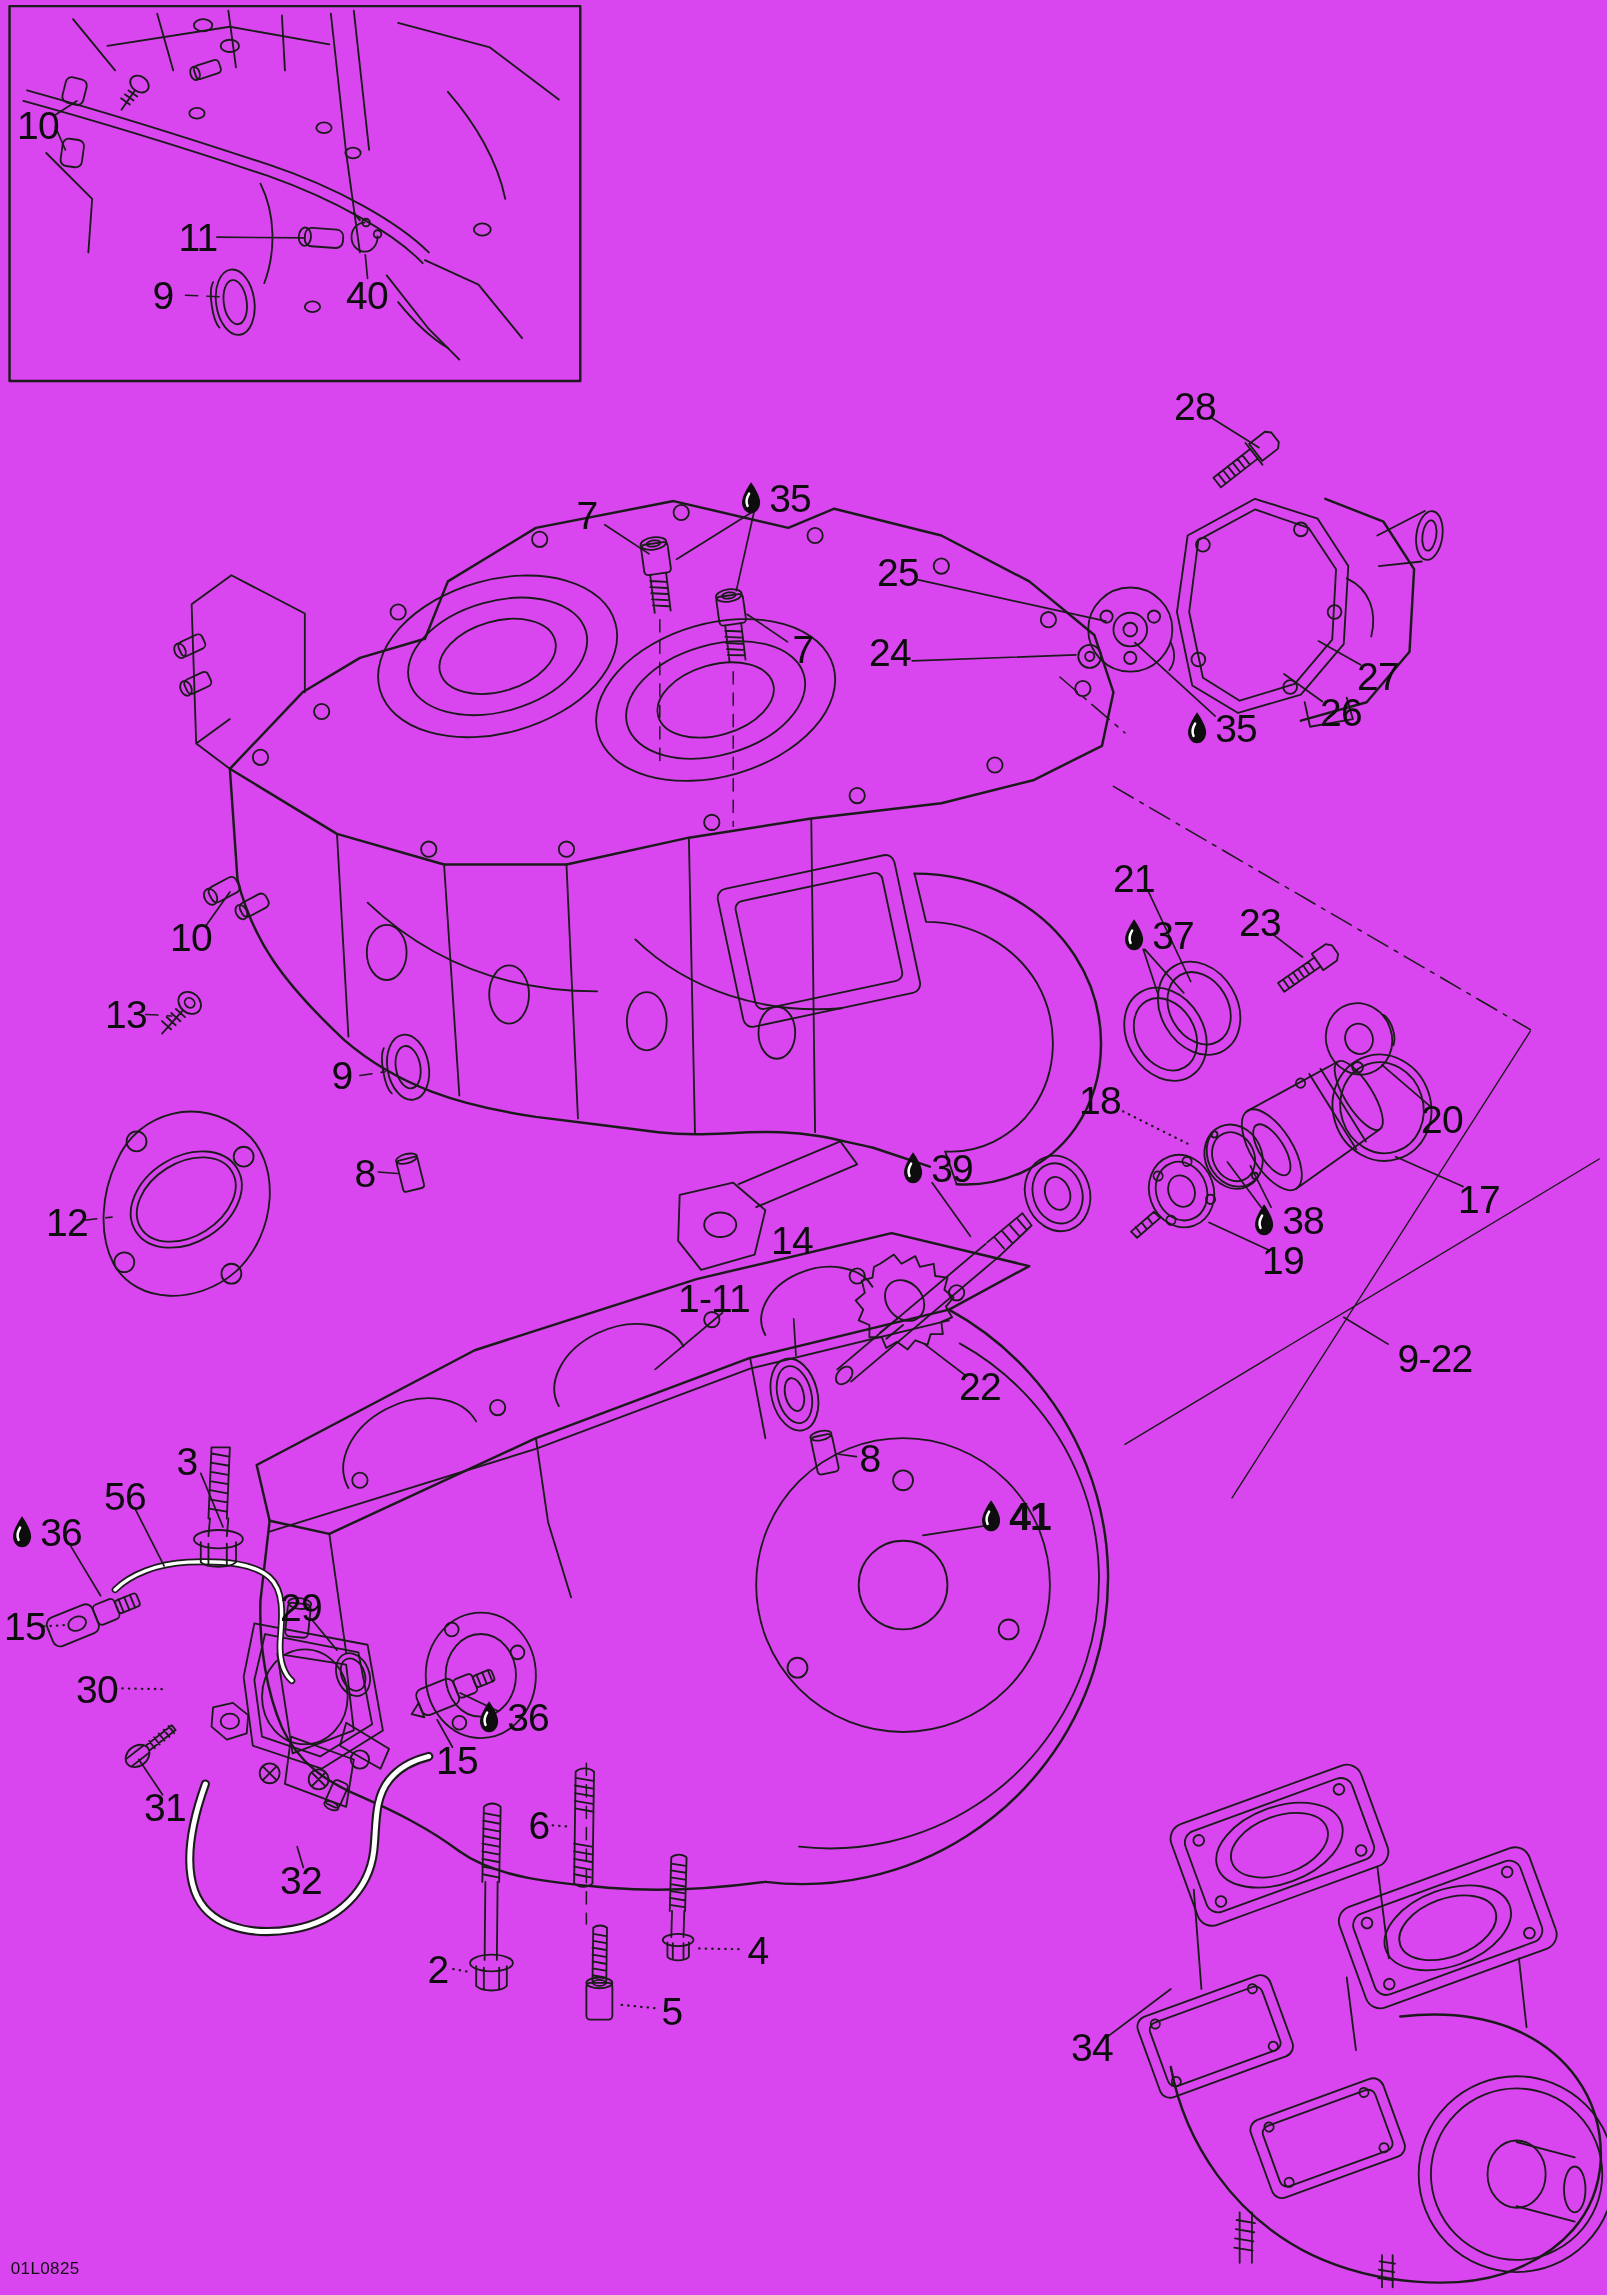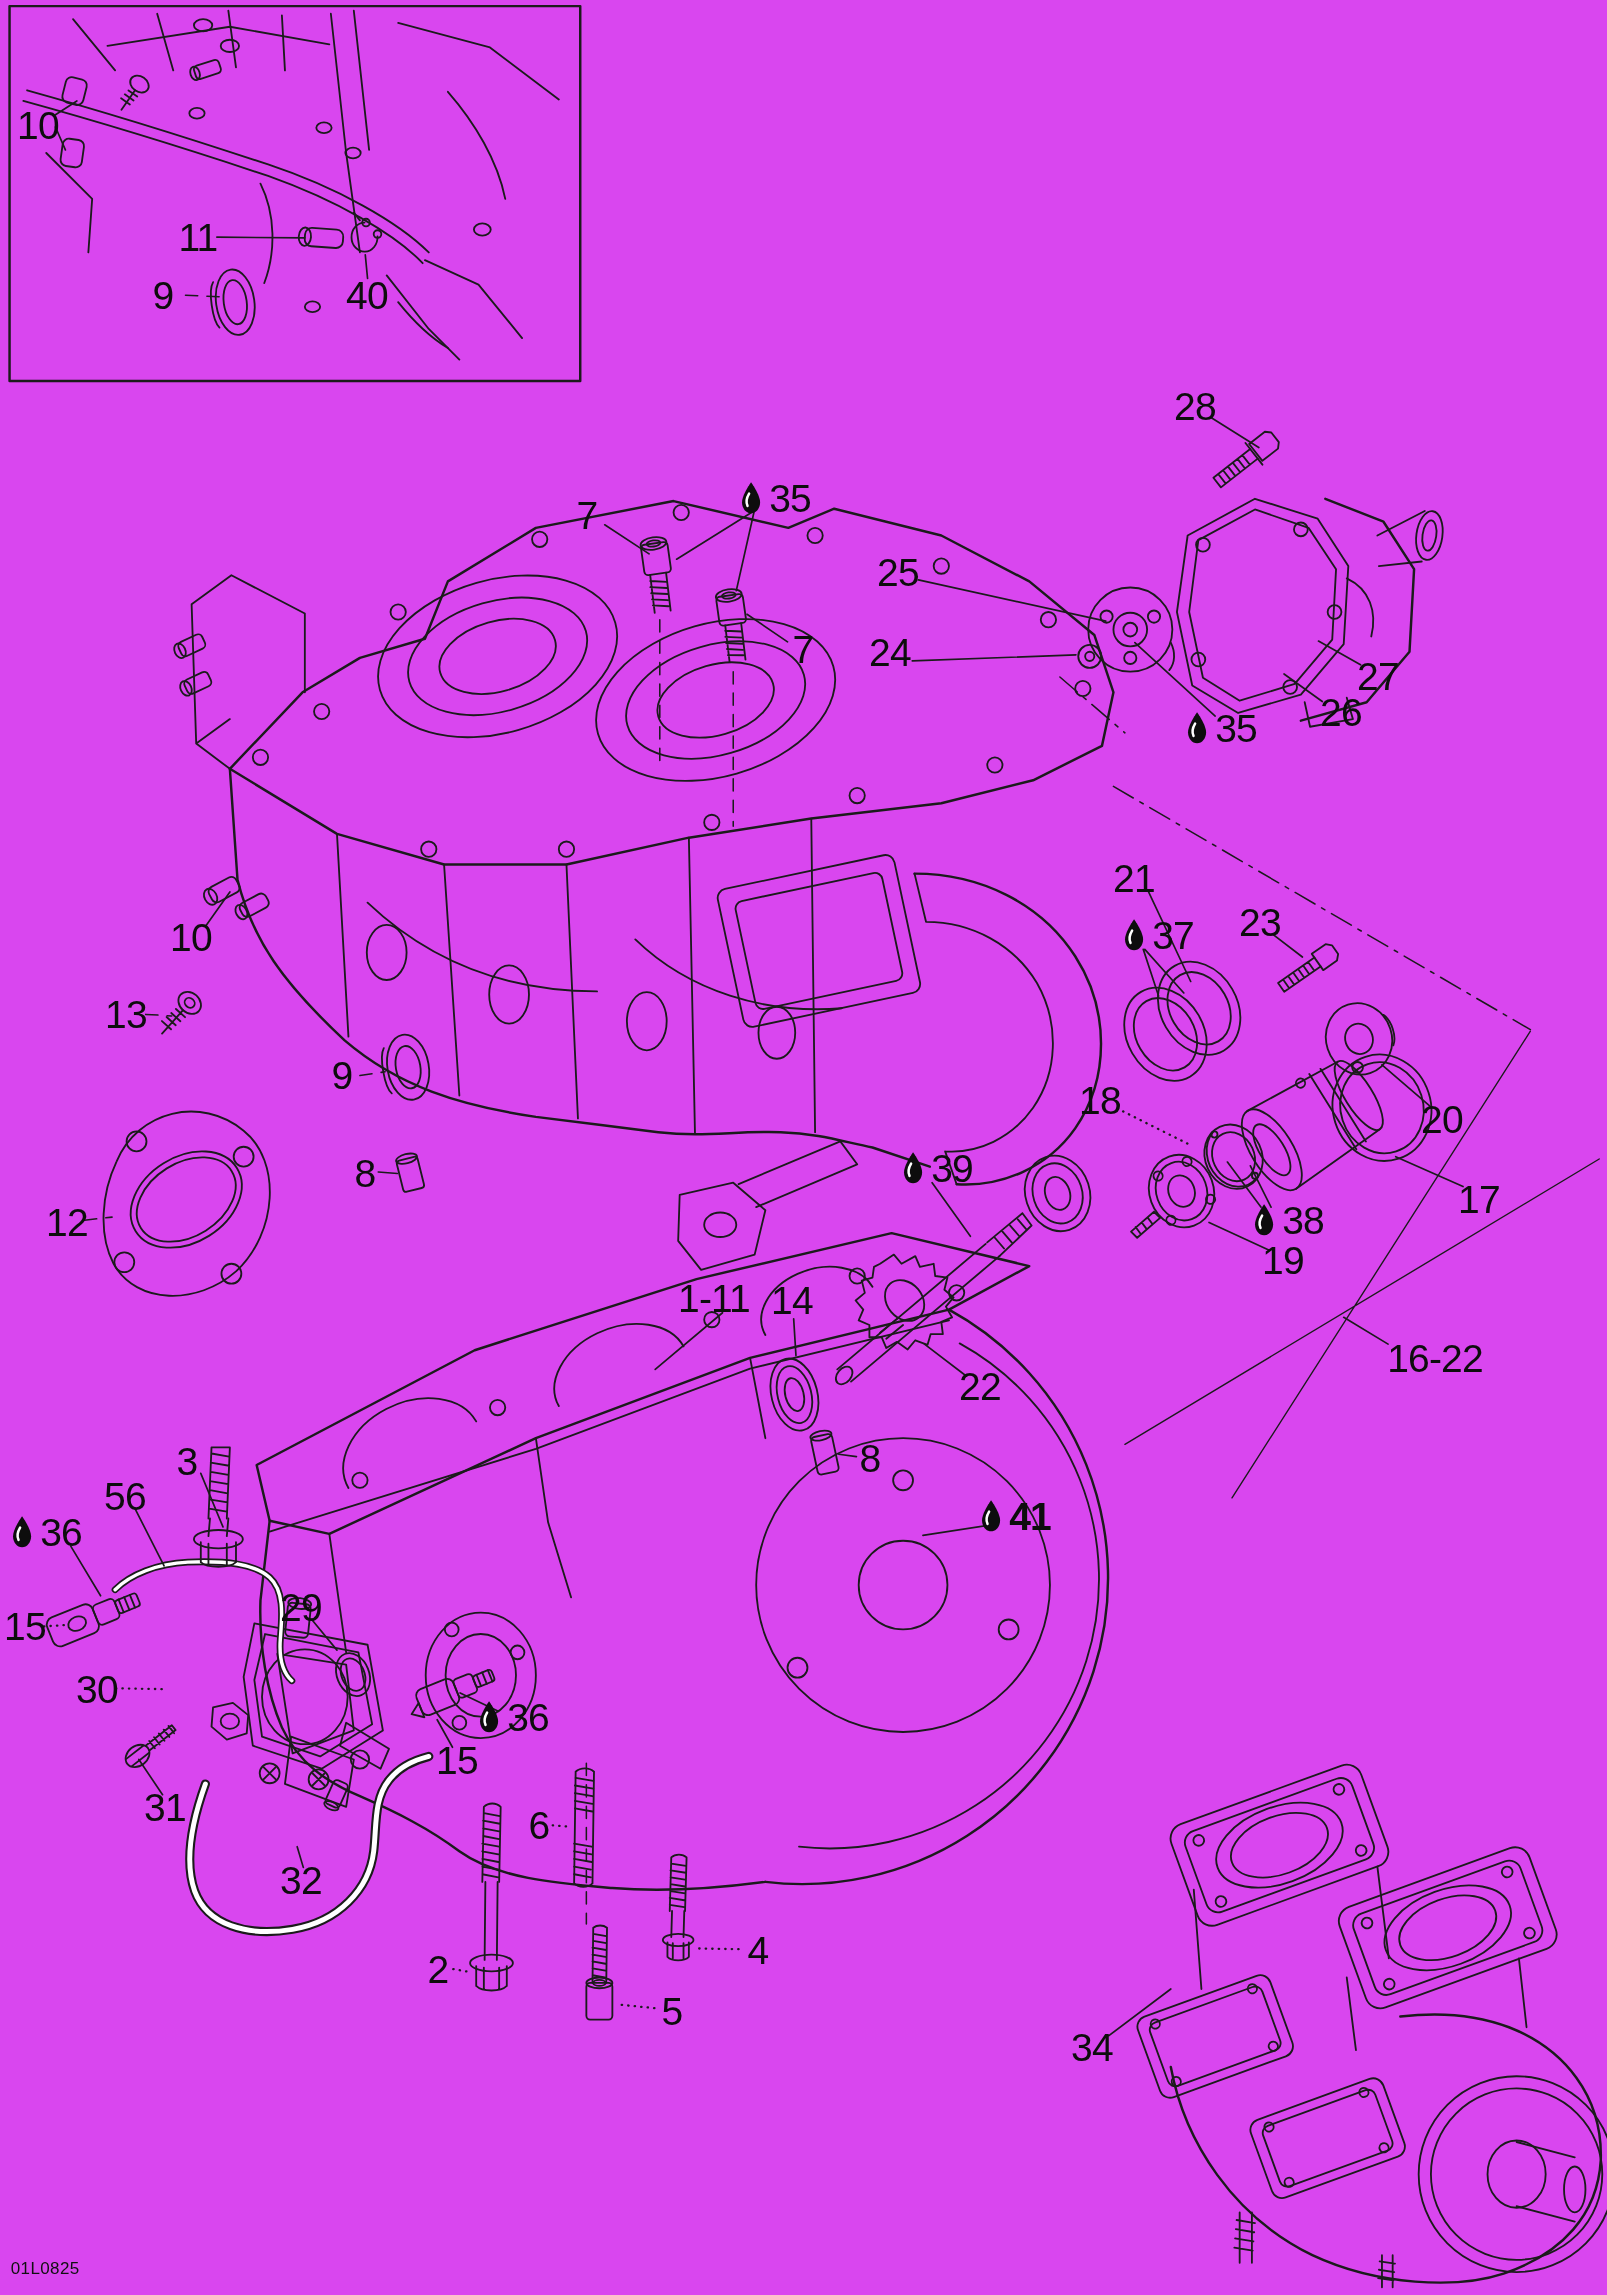--- a/index.html
+++ b/index.html
@@ -602,28 +602,28 @@
           <path d="M10.5,31 C8.5,27 9.5,20.5 12.5,15.5" stroke="#ffffff" stroke-width="3.2" fill="none" stroke-linecap="round"></path>
         </svg>
         <span class="num">39</span>
       </div>
       <div class="callout" style="left: 1283px; top: 1260px;">
         <span class="num">19</span>
       </div>
       <div class="callout" style="left: 714px; top: 1298px;">
         <span class="num">1-11</span>
       </div>
-      <div class="callout" style="left: 792px; top: 1300px;">
+      <div class="callout" style="left: 792px; top: 1240px;">
         <span class="num">14</span>
       </div>
       <div class="callout" style="left: 980px; top: 1386px; align-items: center;">
         <span class="num">22</span>
       </div>
       <div class="callout" style="left: 1435px; top: 1358px;">
-        <span class="num">16-22</span>
+        <span class="num">9-22</span>
       </div>
       <div class="callout" style="left: 870px; top: 1458px;">
         <span class="num">8</span>
       </div>
       <div class="callout" style="left: 1015px; top: 1516px; font-weight: bold;">
         <svg class="oil-icon" width="24" height="33" viewBox="0 0 30 42">
           <path d="M15,1 C15,1 3.5,17 3.5,26.5 C3.5,34.5 8.6,40.5 15,40.5 C21.4,40.5 26.5,34.5 26.5,26.5 C26.5,17 15,1 15,1 Z" fill="#0d0d0d"></path>
           <path d="M10.5,31 C8.5,27 9.5,20.5 12.5,15.5" stroke="#ffffff" stroke-width="3.2" fill="none" stroke-linecap="round"></path>
         </svg>
         <span class="num">41</span>

